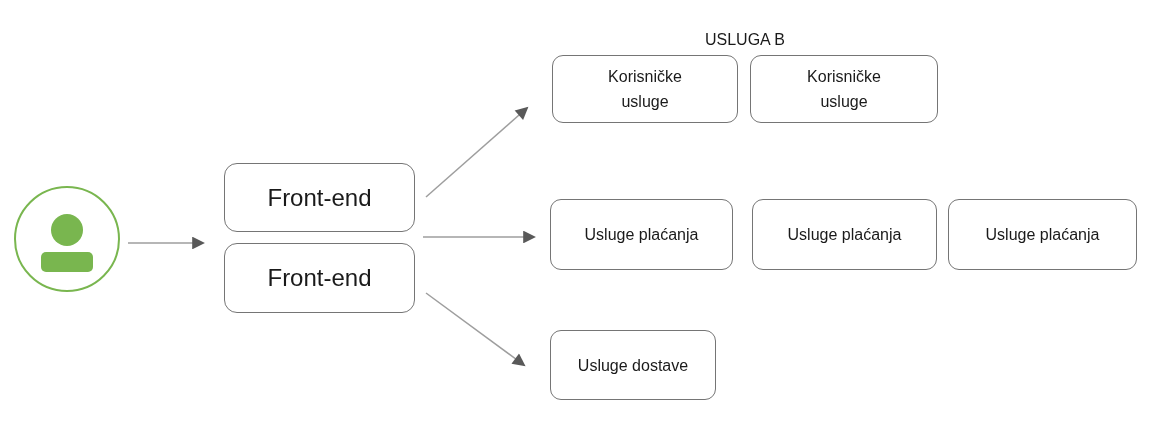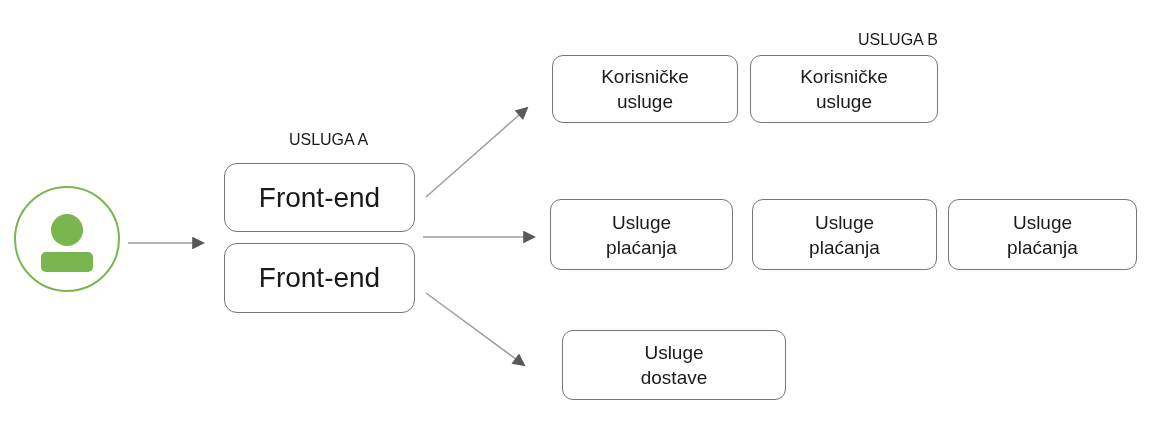--- a/index.html
+++ b/index.html
@@ -15,22 +15,22 @@
 
   .arrows { position:absolute; left:0; top:0; width:1150px; height:445px; }
 
   .node {
     position:absolute;
     background:#ffffff;
     border:1.6px solid #757575;
     display:flex; align-items:center; justify-content:center;
     text-align:center;
   }
-  .node-lg { border-radius:13px; font-size:28px; }
-  .node-sm { border-radius:11px; font-size:19px; line-height:25px; }
+  .node-lg { border-radius:13px; font-size:24px; }
+  .node-sm { border-radius:11px; font-size:16px; line-height:25px; }
   .node-sm .wrap { display:block; width:115px; margin:0 auto; }
 
   .grp-label {
     position:absolute;
     font-size:16px;
     text-align:center;
     white-space:nowrap;
   }
 
   .avatar {
@@ -50,33 +50,33 @@
     width:52px; height:20px; border-radius:5px;
     background:#79B64F;
   }
 
   
   .label-a { left:233px; top:131px; width:191px; }
   .fe1 { left:224px; top:163px; width:191px; height:69px; }
   .fe2 { left:224px; top:243px; width:191px; height:70px; }
 
   
-  .label-b { left:552px; top:31px; width:386px;text-align:right; }
+  .label-b { left:552px; top:31px; width:386px; }
   .b1 { left:552px; top:55px; width:186px; height:68px; }
   .b2 { left:750px; top:55px; width:188px; height:68px; }
 
   
   .label-c { left:610px; top:177px; width:386px; }
   .c1 { left:550px; top:199px; width:183px; height:71px; }
   .c2 { left:752px; top:199px; width:185px; height:71px; }
   .c3 { left:948px; top:199px; width:189px; height:71px; }
 
   
   .label-d { left:550px; top:308px; width:190px; }
-  .d1 { left:550px; top:330px; width:224px; height:70px;margin-left:12px; }
+  .d1 { left:550px; top:330px; width:166px; height:70px; }
 </style>
 </head>
 <body>
 
 <div class="canvas">
 
   <svg class="arrows" width="1150" height="445" viewBox="0 0 1150 445" xmlns="http://www.w3.org/2000/svg">
     <defs>
       <marker id="ah" viewBox="0 0 10 10" refX="8.5" refY="5" markerWidth="10" markerHeight="8.5" orient="auto-start-reverse">
         <path d="M0,0 L10,5 L0,10 z" fill="#595959"></path>
@@ -86,21 +86,20 @@
     <line x1="426" y1="197" x2="527" y2="108" stroke="#9E9E9E" stroke-width="1.5" marker-end="url(#ah)"></line>
     <line x1="423" y1="237" x2="534" y2="237" stroke="#9E9E9E" stroke-width="1.5" marker-end="url(#ah)"></line>
     <line x1="426" y1="293" x2="524" y2="365" stroke="#9E9E9E" stroke-width="1.5" marker-end="url(#ah)"></line>
   </svg>
 
   <div class="avatar">
     <span class="head"></span>
     <span class="torso"></span>
   </div>
 
-  <div class="grp-label label-a">USLUGA A</div>
   <div class="node node-lg fe1">
     <span>Front-end</span>
   </div>
   <div class="node node-lg fe2">
     <span>Front-end</span>
   </div>
 
   <div class="grp-label label-b">USLUGA B</div>
   <div class="node node-sm b1">
     <span class="wrap">Korisničke usluge</span>

